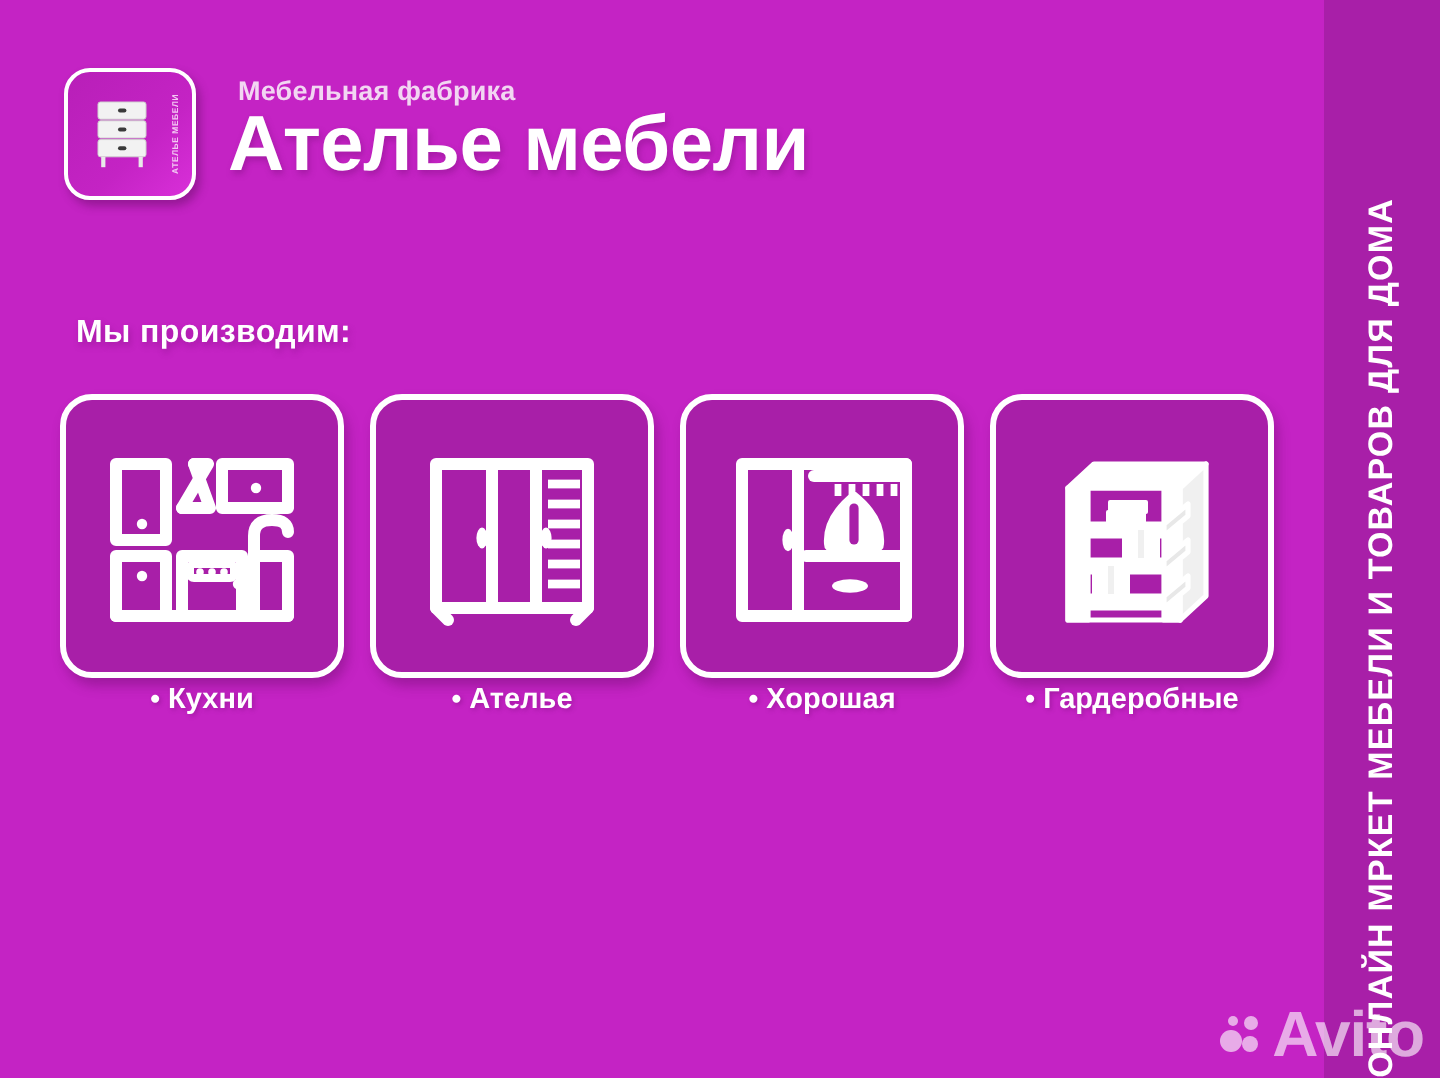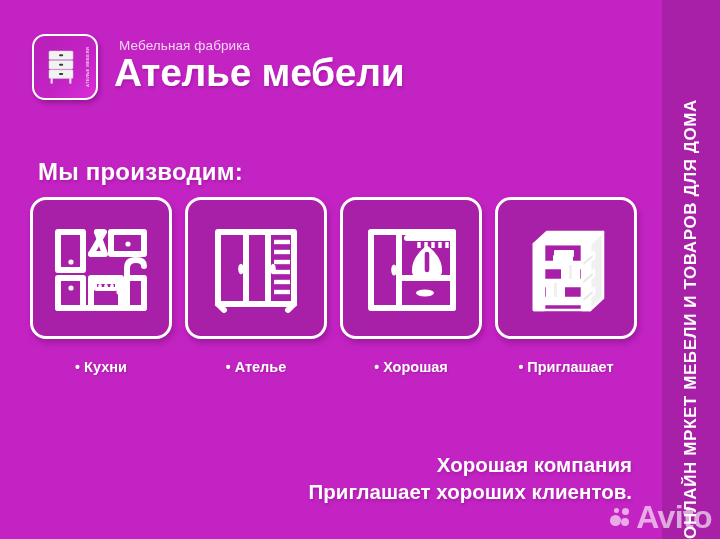--- a/index.html
+++ b/index.html
@@ -90,41 +90,41 @@
     white-space: nowrap;
     overflow: hidden;
   }
   #title-block {
     margin-left: 16px;
     padding-top: 4px;
   }
   #eyebrow {
     color: #f2d6f2;
     font-size: 13.5px;
-    font-weight: normal;
+    font-weight: bold;
     margin: 0 0 0 5px;
     letter-spacing: 0.1px;
   }
   #main-title {
     color: #ffffff;
     font-size: 39px;
     font-weight: bold;
     margin: -1px 0 0 0;
     letter-spacing: -0.3px;
     line-height: 1.06;
     text-shadow: 1px 2px 3px rgba(110, 12, 110, 0.35);
   }
 
   
   #section-heading {
     position: absolute;
     left: 38px;
     top: 158px;
     color: #ffffff;
-    font-size: 24px;
+    font-size: 16px;
     font-weight: bold;
     letter-spacing: 0.2px;
     text-shadow: 1px 2px 3px rgba(110, 12, 110, 0.35);
   }
 
   
   #cards-row {
     position: absolute;
     left: 30px;
     top: 197px;
@@ -149,21 +149,21 @@
     display: flex;
     align-items: center;
     justify-content: center;
   }
   .card-icon {
     width: 104px;
     height: 104px;
     display: block;
   }
   .card-label {
-    margin-top: 20px;
+    margin-top: 2px;
     color: #ffffff;
     font-size: 14.5px;
     font-weight: bold;
     white-space: nowrap;
     text-shadow: 1px 1px 2px rgba(110, 12, 110, 0.35);
   }
   .card-label .bullet {
     font-size: 14px;
   }
 
@@ -371,30 +371,26 @@
 
           <g stroke="#ffffff" stroke-width="2" stroke-linejoin="round">
             <rect x="33" y="68" width="5" height="14" fill="#ffffff"></rect>
             <rect x="39" y="66" width="5" height="16" fill="#f0f0f0"></rect>
             <rect x="45" y="69" width="5" height="13" fill="#ffffff"></rect>
           </g>
         </svg>
       </div>
       <div class="card-label">
         <span class="bullet">•</span>
-        <span>Приглашает</span>
+        <span>Гардеробные</span>
       </div>
     </div>
 
   </div>
 
-  <div id="tagline">
-    <div>Хорошая компания</div>
-    <div>Приглашает хороших клиентов.</div>
-  </div>
 
   <div id="avito-watermark">
     <div id="avito-dots">
       <span class="d1"></span>
       <span class="d2"></span>
       <span class="d3"></span>
       <span class="d4"></span>
     </div>
     <div id="avito-wordmark">Avito</div>
   </div>

